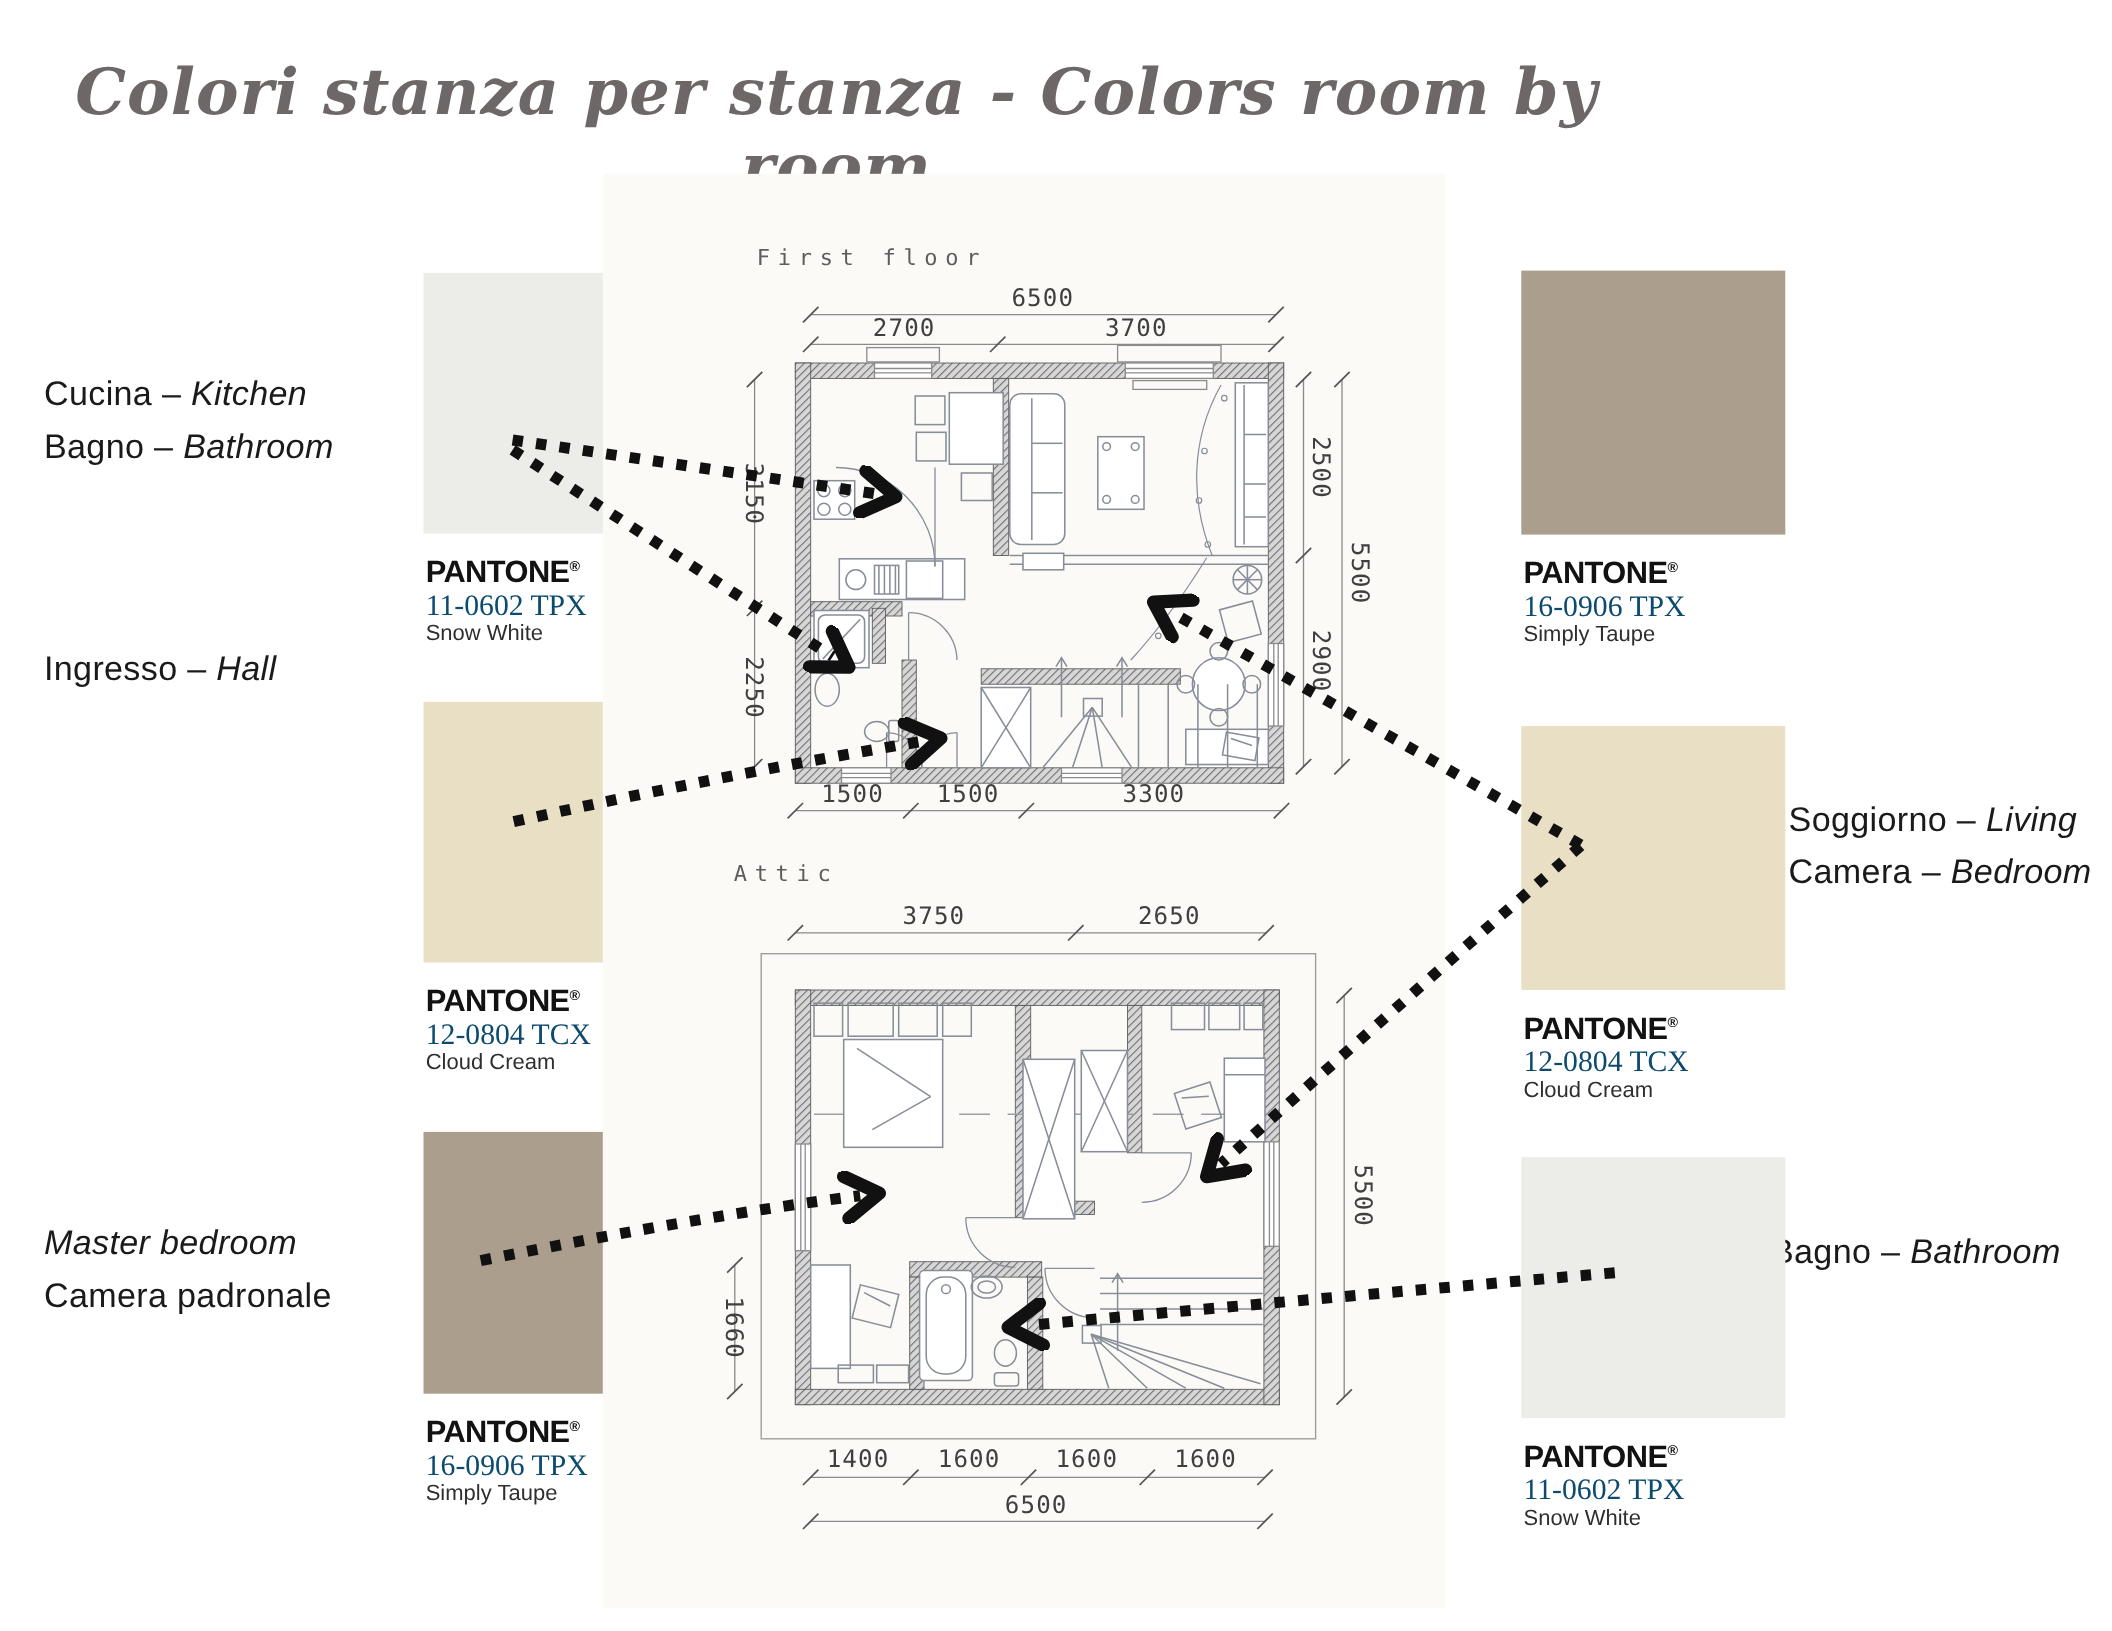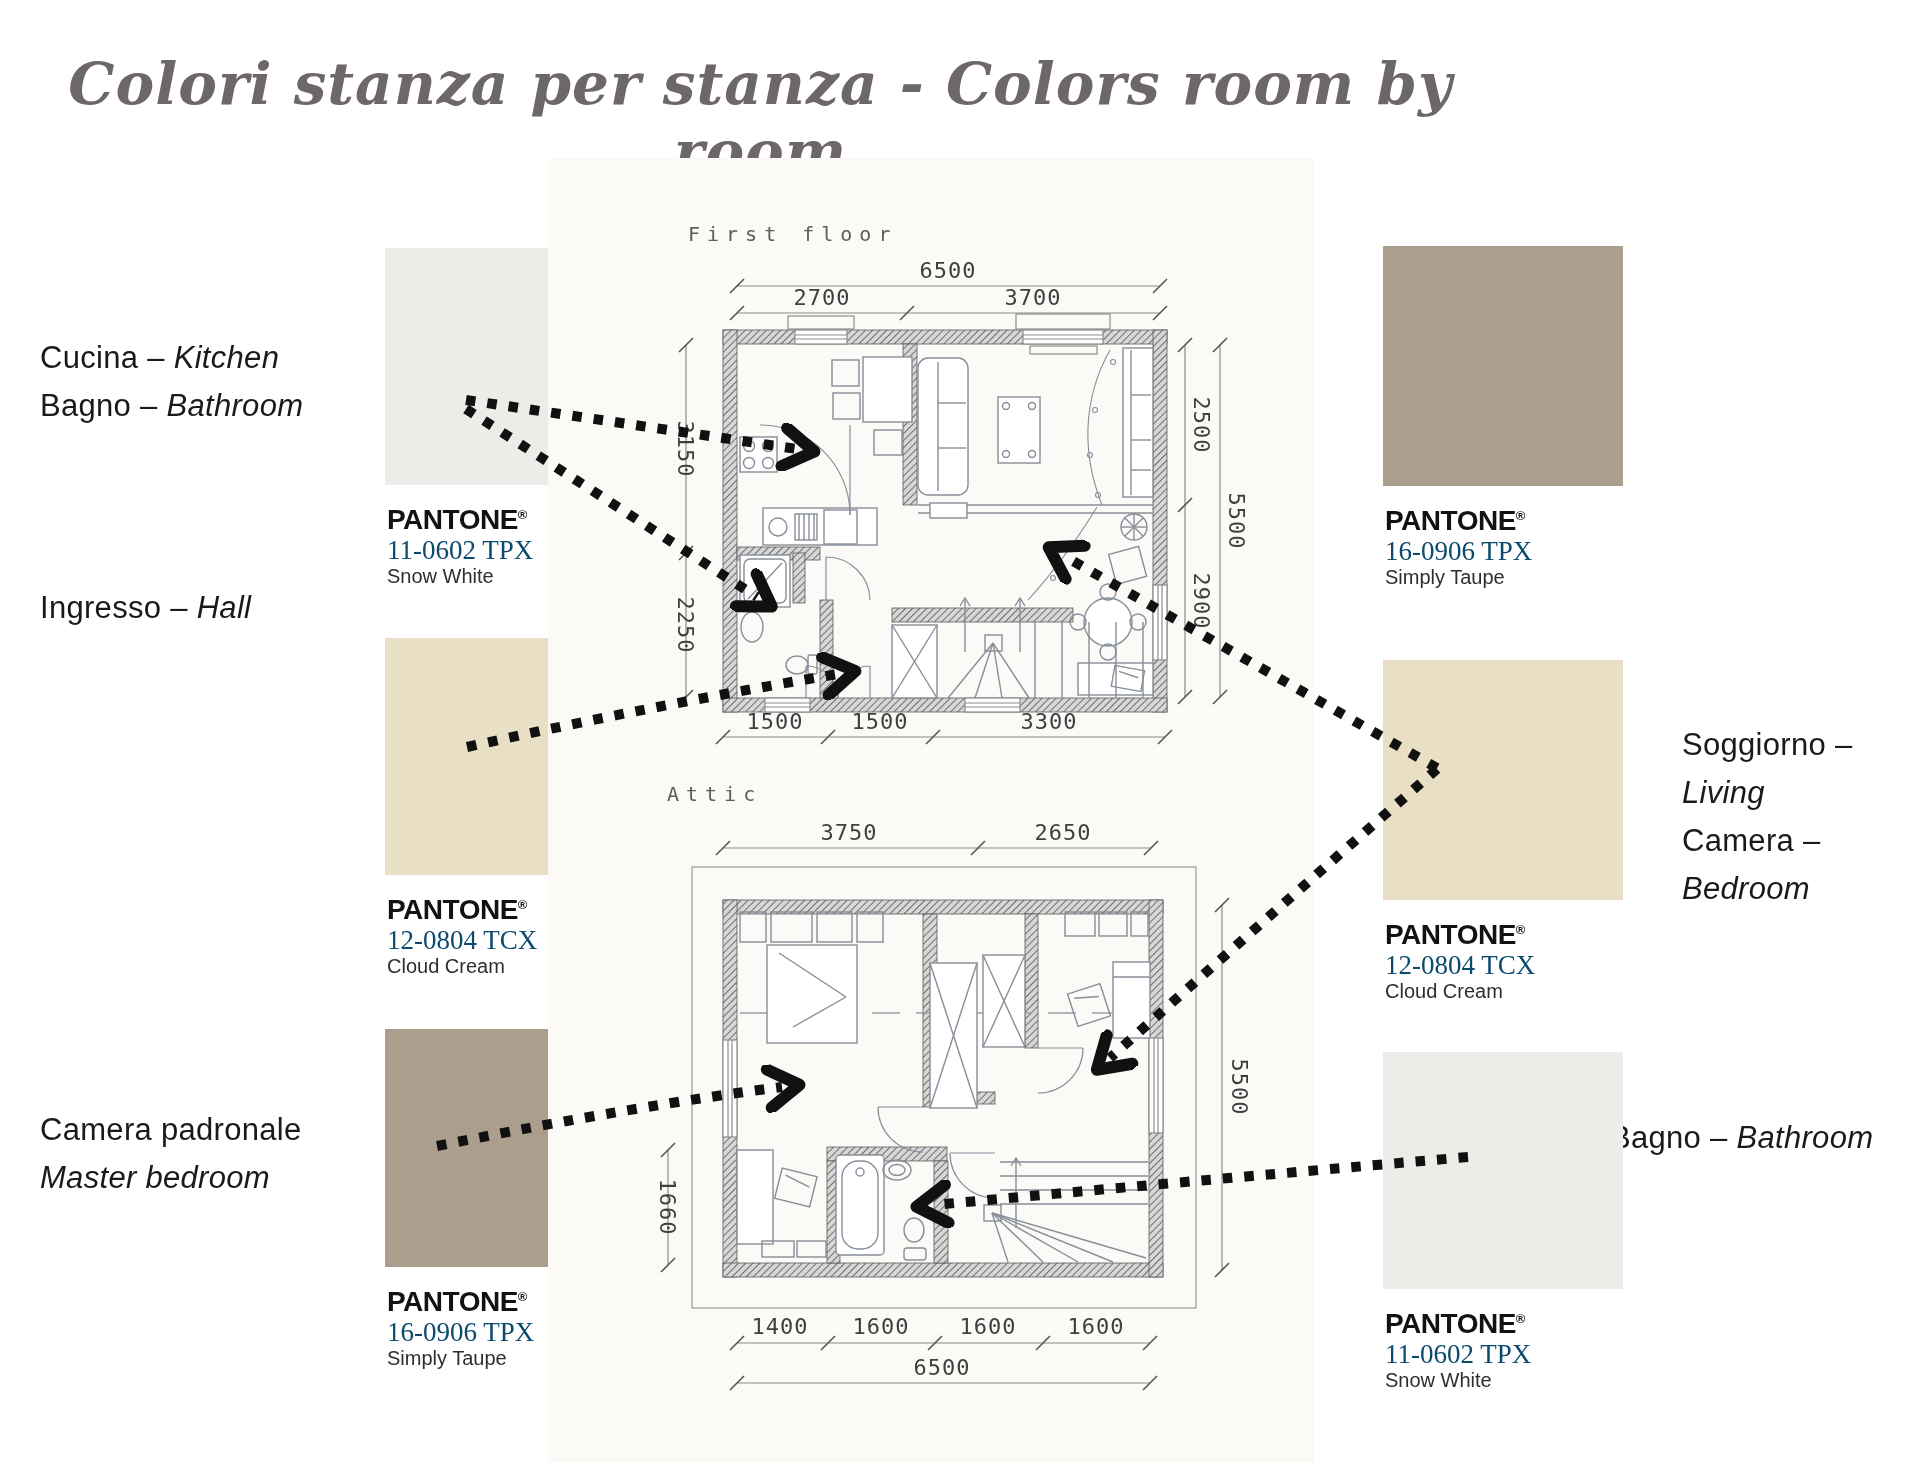--- a/index.html
+++ b/index.html
@@ -35,25 +35,25 @@
 <div class="room-label" style="left:40px;top:334px;">
   <div><span>Cucina –</span> <span class="en">Kitchen</span></div>
   <div><span>Bagno –</span> <span class="en">Bathroom</span></div>
 </div>
 
 <div class="room-label" style="left:40px;top:584px;">
   <div><span>Ingresso –</span> <span class="en">Hall</span></div>
 </div>
 
 <div class="room-label" style="left:40px;top:1106px;">
+  <div><span></span><span class="en">Master bedroom</span></div>
   <div><span>Camera  padronale</span><span class="en"></span></div>
-  <div><span></span><span class="en">Master bedroom</span></div>
-</div>
-
-<div class="room-label" style="left:1682px;top:721px;">
+</div>
+
+<div class="room-label" style="left:1626px;top:721px;">
   <div><span>Soggiorno –</span> <span class="en">Living</span></div>
   <div><span>Camera –</span> <span class="en">Bedroom</span></div>
 </div>
 
 <div class="room-label" style="left:1610px;top:1114px;">
   <div><span>Bagno –</span> <span class="en">Bathroom</span></div>
 </div>
 
 <div class="swatch" style="left:350px;top:248px;width:238px;">
   <div class="chip" style="height: 237px; background-color: rgb(236, 237, 232);"></div>

